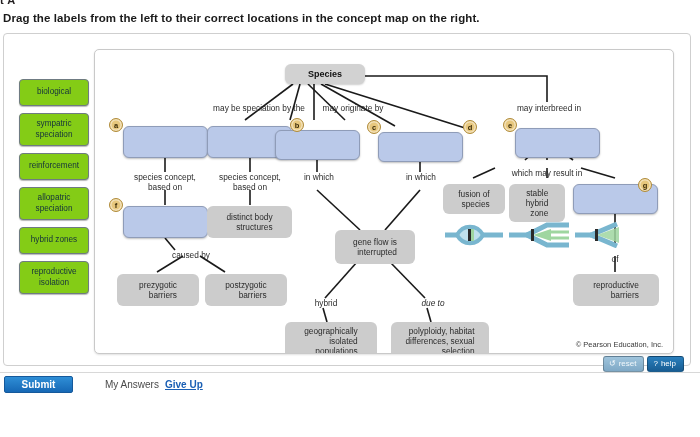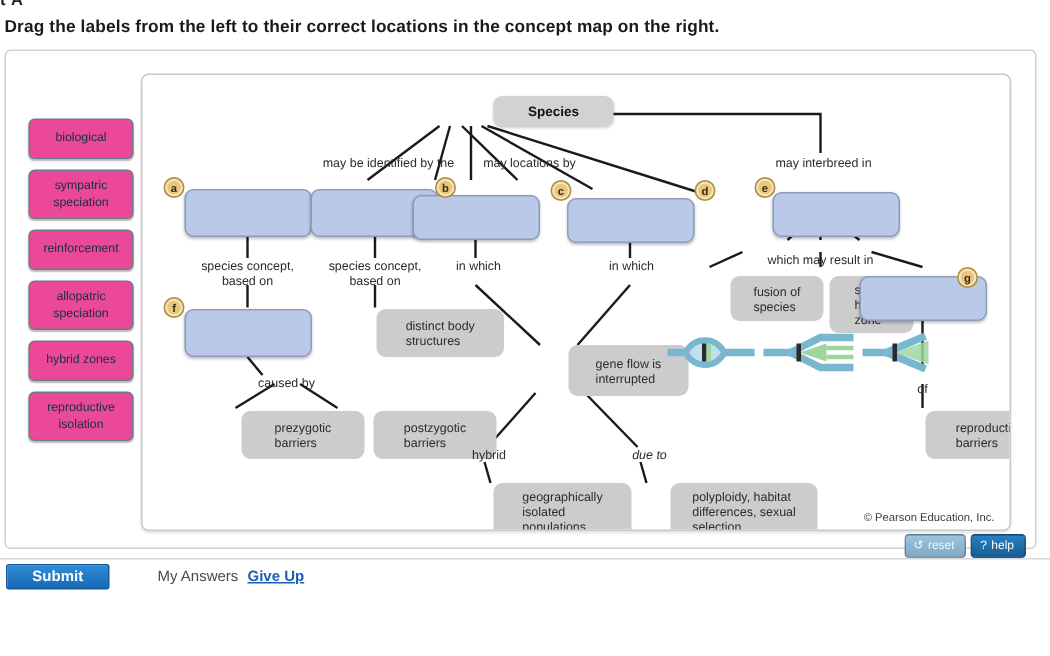--- a/index.html
+++ b/index.html
@@ -47,21 +47,21 @@
     overflow:hidden;
   }
 
   
   .tray{
     position:absolute; left:15px; top:45px;
     width:70px;
   }
   .chip{
     width:70px;
-    background:#ec4899;
+    background:#84cc16;
     border:1px solid #6f7b82;
     border-radius:4px;
     box-shadow:0 1px 1px rgba(0,0,0,.28);
     color:#14303d;
     font-size:8.2px;
     text-align:center;
     line-height:10.5px;
     padding:5px 2px;
     margin-bottom:7px;
     cursor:move;
@@ -70,24 +70,23 @@
   }
 
   
   .node{
     position:absolute;
     background:#cccccc;
     border-radius:6px;
     color:#2b2b2b;
     font-size:8.3px;
     line-height:10px;
-    text-align:left;
+    text-align:right;
     display:flex; align-items:center; justify-content:center;
     padding:3px 4px;
-    margin-left:44px;
   }
   .node.root{
     background:#d2d2d2;
     font-weight:bold;
     font-size:9px;
     color:#111;
     box-shadow:0 1px 2px rgba(0,0,0,.2);
   }
   .dropzone{
     position:absolute;
@@ -228,22 +227,22 @@
       <path d="M400,118 L378,128"></path>
       <path d="M452,118 L452,128"></path>
       <path d="M486,118 L520,128"></path>
 
       <path d="M520,160 L520,196"></path>
       <path d="M520,206 L520,222"></path>
     </svg>
 
     <div class="node root" style="left:190px; top:14px; width:80px; height:20px;">Species</div>
 
-    <div class="connector-label" style="left:94px; top:53px; width:140px;">may be identified by the</div>
-    <div class="connector-label" style="left:208px; top:53px; width:100px;">may locations by</div>
+    <div class="connector-label" style="left:94px; top:53px; width:140px;">may be speciation by the</div>
+    <div class="connector-label" style="left:208px; top:53px; width:100px;">may originate by</div>
     <div class="connector-label" style="left:404px; top:53px; width:100px;">may interbreed in</div>
 
     <div class="badge" style="left:14px; top:68px;">a</div>
     <div class="dropzone" style="left:28px; top:76px; width:85px; height:32px;"></div>
 
     <div class="badge" style="left:195px; top:68px;">b</div>
     <div class="dropzone" style="left:112px; top:76px; width:85px; height:32px;"></div>
 
     <div class="badge" style="left:272px; top:70px;">c</div>
     <div class="dropzone" style="left:180px; top:80px; width:85px; height:30px;"></div>
@@ -269,21 +268,21 @@
 
     <div class="node" style="left:22px; top:224px; width:82px; height:32px;">prezygotic<br>barriers</div>
     <div class="node" style="left:110px; top:224px; width:82px; height:32px;">postzygotic<br>barriers</div>
 
     <div class="node" style="left:240px; top:180px; width:80px; height:34px;">gene flow is<br>interrupted</div>
 
     <div class="connector-label" style="left:200px; top:248px; width:62px;">hybrid</div>
     <div class="connector-label" style="left:310px; top:248px; width:56px;font-style:italic;">due to</div>
 
     <div class="node" style="left:190px; top:272px; width:92px; height:38px;">geographically<br>isolated<br>populations</div>
-    <div class="node" style="left:308px; top:272px; width:98px; height:38px;">polyploidy, habitat<br>differences, sexual<br>selection</div>
+    <div class="node" style="left:296px; top:272px; width:98px; height:38px;">polyploidy, habitat<br>differences, sexual<br>selection</div>
 
     <div class="node" style="left:348px; top:134px; width:62px; height:30px;">fusion of<br>species</div>
     <div class="node" style="left:414px; top:134px; width:56px; height:38px;">stable<br>hybrid<br>zone</div>
 
     <div class="badge" style="left:543px; top:128px;">g</div>
     <div class="dropzone" style="left:478px; top:134px; width:85px; height:30px;"></div>
 
     <div class="forkwrap" style="left:348px; top:172px;">
       <svg width="64" height="26" viewBox="0 0 64 26">
         <path d="M2,13 L14,13" stroke="#79b6cf" stroke-width="5" fill="none"></path>

